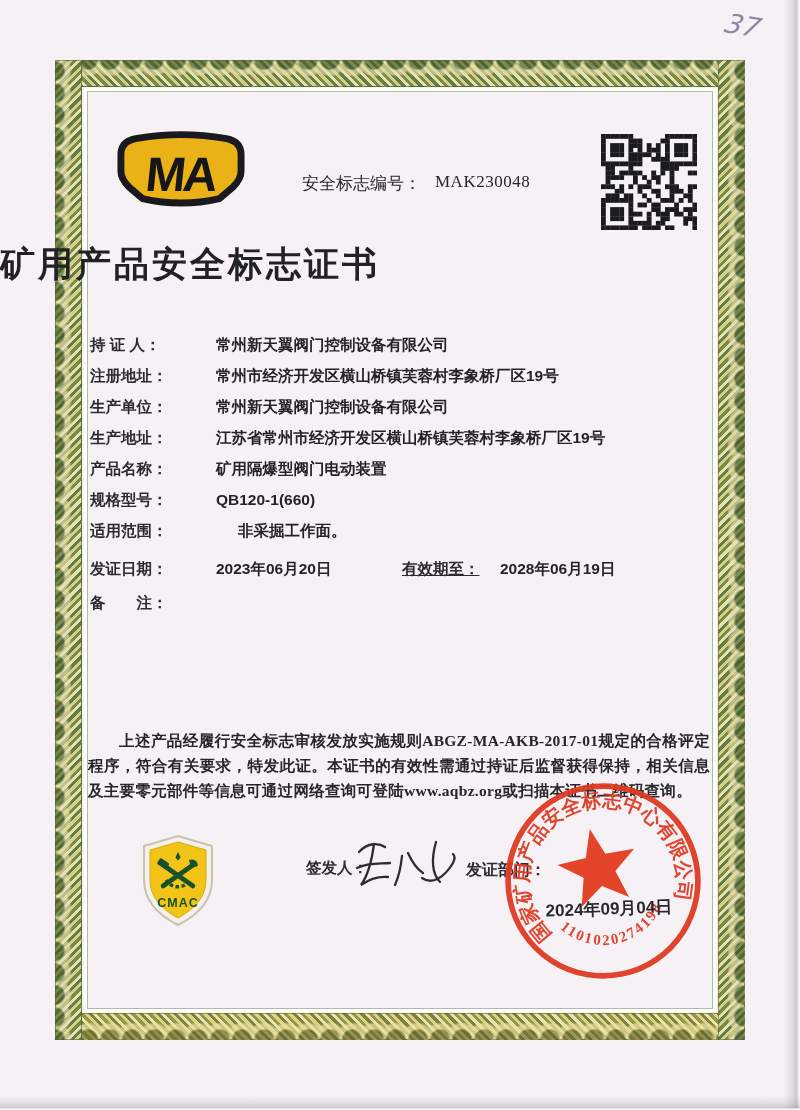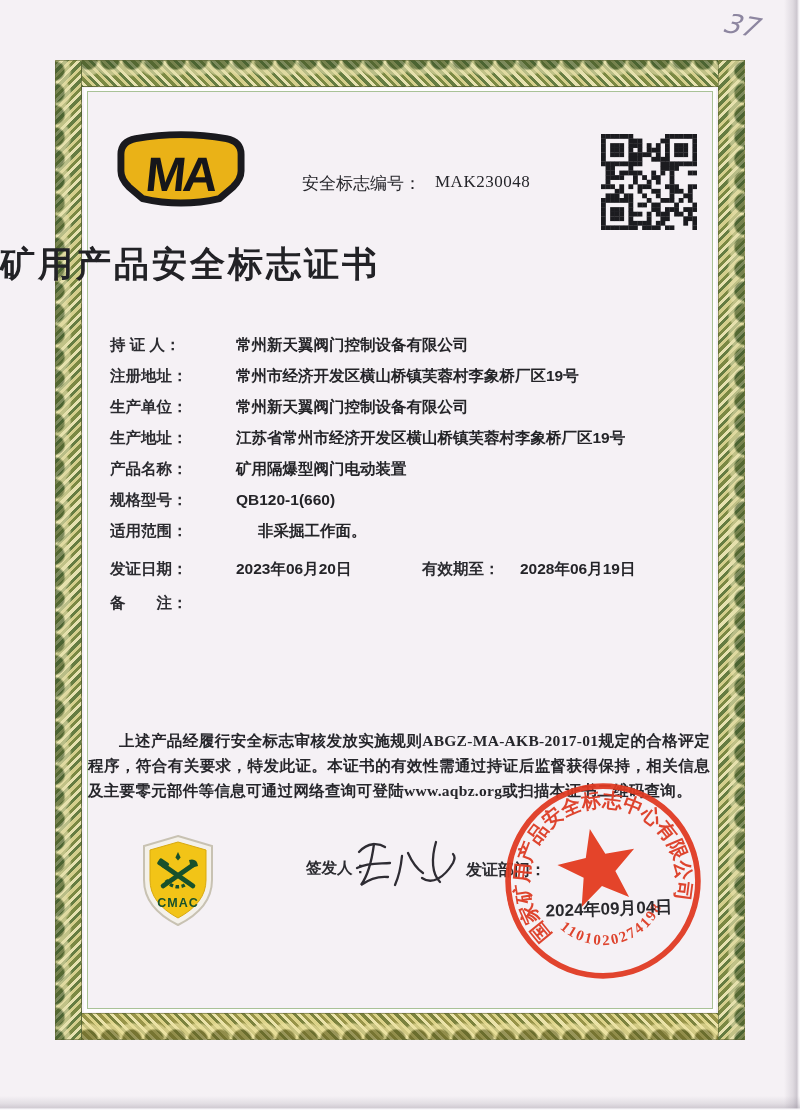--- a/index.html
+++ b/index.html
@@ -60,29 +60,29 @@
   .certline{ position:absolute; left:302px; top:172px; display:flex; gap:14px;
     font-family:"Liberation Serif","DejaVu Serif",serif; font-size:17px; color:#26262b; }
   .certline .num{ letter-spacing:.5px; }
   .qr{ position:absolute; left:601px; top:134px; width:96px; height:96px; }
 
   .doc-title{ position:absolute; left:0; top:241px; width:800px; text-align:left;
     font-family:"Liberation Serif","DejaVu Serif",serif; font-weight:700;
     font-size:35px; letter-spacing:3px; color:#222226; }
 
   
-  .fields{ position:absolute; left:90px; top:336px; width:552px; font-size:15.5px; font-weight:700;margin-left:20px; }
+  .fields{ position:absolute; left:90px; top:336px; width:552px; font-size:15.5px; font-weight:700; }
   .row{ display:flex; align-items:flex-start; margin-bottom:12.5px; line-height:18.5px; }
   .row .lbl{ flex:none; width:126px; color:#2b2b30; }
   .row .val{ color:#242428; }
   .row.wide .lbl{ width:226px; }
   .row.wide .val{ width:326px; }
   .row.scope{ margin-bottom:19px;gap:22px; }
   .row.dates .val1{ width:186px; }
-  .row.dates .lbl2{ flex:none; width:98px; }
+  .row.dates .lbl2{ flex:none; width:98px;text-decoration:underline; }
   .row.dates{ margin-bottom:16px; }
 
   
   .statement{ position:absolute; left:88px; top:728px; width:622px;
     font-family:"Liberation Serif","DejaVu Serif",serif; font-weight:700;
     font-size:15.5px; line-height:25px; text-align:justify; text-indent:2em;
     color:#26262b; letter-spacing:.3px; }
 
   
   .cmac{ position:absolute; left:138px; top:834px; }

